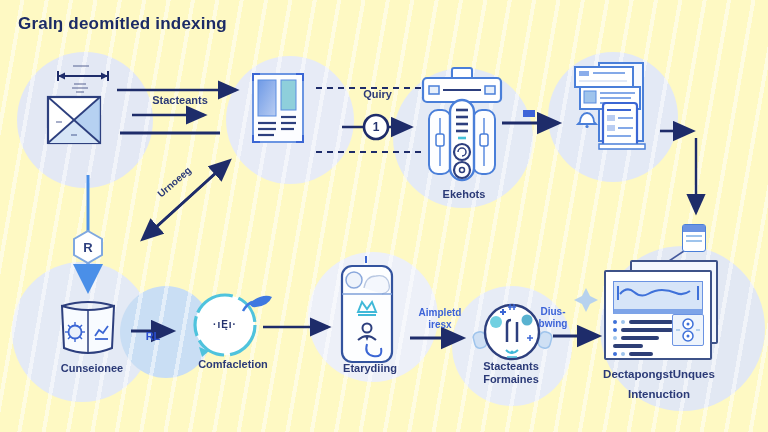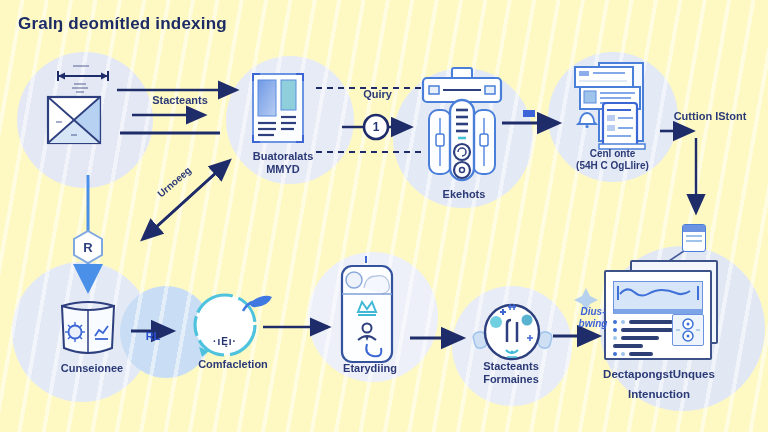--- a/index.html
+++ b/index.html
@@ -212,21 +212,21 @@
       <line x1="47" y1="43" x2="60" y2="43"></line>
     </g>
   </svg>
 
   <svg style="left:183px;top:283px;" width="95" height="90" viewBox="0 0 95 90">
     <circle cx="42" cy="42" r="30" fill="#fff" stroke="#4fc3dd" stroke-width="3.2" stroke-dasharray="42 6 30 5 20 4"></circle>
     <polygon points="16,64 26,68 19,74" fill="#4fc3dd"></polygon>
     <path d="M60,28 q4,-7 9,-9" fill="none" stroke="#3e78e0" stroke-width="2.5"></path>
     <path d="M66,20 q14,-10 23,-6 q-4,9 -16,10 q-5,1 -7,-4 z" fill="#3e78e0"></path>
   </svg>
-  <div class="lbl" style="left:200px;top:336px;width:50px;font-size:10px;letter-spacing:1px;color:#24336f;">·ıĘı·</div>
+  <div class="lbl" style="left:200px;top:319px;width:50px;font-size:10px;letter-spacing:1px;color:#24336f;">·ıĘı·</div>
 
   <svg style="left:336px;top:258px;" width="62" height="110" viewBox="0 0 62 110">
     <rect x="6" y="8" width="50" height="96" rx="10" fill="#fdfeff" stroke="#33539e" stroke-width="2.2"></rect>
     <circle cx="18" cy="22" r="8" fill="#eef3fb" stroke="#8aa8dc" stroke-width="1.5"></circle>
     <path d="M28,30 q2,-12 12,-12 q11,-2 13,8 q2,8 -7,10" fill="#f4f7fd" stroke="#b9c8e2" stroke-width="1.3"></path>
     <line x1="6" y1="36" x2="56" y2="36" stroke="#7fa0d8" stroke-width="1.5"></line>
     <g stroke="#3fb8d8" stroke-width="2" fill="none">
       <path d="M22,54 l4,-10 5,7 5,-7 4,10 z"></path>
       <line x1="22" y1="57" x2="40" y2="57"></line>
     </g>
@@ -308,37 +308,34 @@
         </svg>
       </div>
     </div>
     <div class="badge">
       <div class="cap"></div>
         <div class="ln"></div>
         <div class="ln"></div>
     </div>
   </div>
 
-  <div class="lbl" style="left:228px;top:150px;width:110px;">Buatoralats
-MMYD</div>
   <div class="lbl" style="left:414px;top:188px;width:100px;">Ekehots</div>
-  <div class="lbl lbl-sm" style="left:550px;top:148px;width:125px;">Cenl onte
-(54H C OgLlire)</div>
   <div class="lbl" style="left:37px;top:362px;width:110px;">Cunseionee</div>
   <div class="lbl" style="left:173px;top:358px;width:120px;">Comfacletion</div>
   <div class="lbl" style="left:320px;top:362px;width:100px;">Etarydiing</div>
   <div class="lbl" style="left:456px;top:360px;width:110px;">Stacteants
 Formaines</div>
   <div class="lbl lbl-wide" style="left:584px;top:364px;width:150px;">DectapongstUnques
 Intenuction</div>
 
   <div class="lbl" style="left:135px;top:94px;width:90px;">Stacteants</div>
   <div class="lbl" style="left:345px;top:88px;width:65px;">Quiry</div>
   <div class="badge-txt" style="left:370px;top:120px;width:12px;font-size:12px;">1</div>
   <div style="position:absolute;left:523px;top:110px;width:12px;height:7px;background:#3c63d8;"></div>
-  <div class="lbl" style="left:655px;top:110px;width:110px;">Cuttion IStont</div>
   <div class="lbl rot" style="left:152px;top:196px;width:60px;">Urnoeeg</div>
   <div class="lbl" style="left:128px;top:330px;width:50px;color:#2b4fd0;">RL</div>
   <div class="badge-txt" style="left:81px;top:240px;width:14px;font-size:13px;color:#2d3f7e;">R</div>
-  <div class="lbl lbl-blue lbl-sm" style="left:566px;top:306px;width:54px;font-style:italic;">Dius-
+  <div class="lbl lbl-blue lbl-sm" style="left:406px;top:307px;width:68px;">Aimpletd
+iresx</div>
+  <div class="lbl lbl-blue lbl-sm" style="left:526px;top:306px;width:54px;">Dius-
 bwing</div>
 
 </div>
 
 </body></html>

